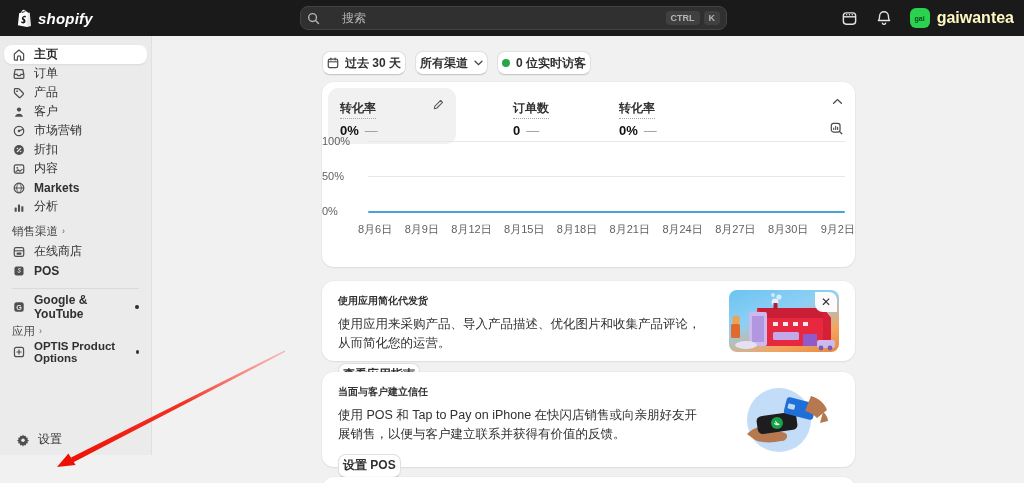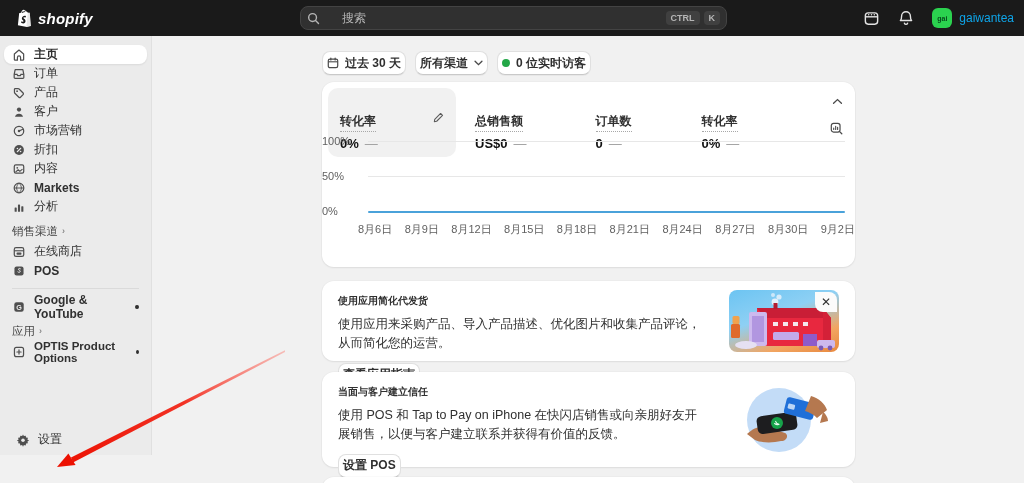--- a/index.html
+++ b/index.html
@@ -21,21 +21,21 @@
     display:flex; align-items:center; padding:0 6px; }
   .searchbox .ph { color:#b5b5b5; font-size:12px; margin-left:22px; flex:1; }
   .kbd { background:#404040; color:#b5b5b5; font-size:9px; font-weight:600;
     border-radius:4px; padding:2px 5px; margin-left:4px; }
   .top-right { position:absolute; right:10px; top:0; height:36px; display:flex; align-items:center; gap:18px; }
   .top-icon { color:#e3e3e3; }
   .account { display:flex; align-items:center; gap:7px; cursor:pointer; }
   .avatar { width:20px; height:20px; border-radius:6px; background:#2bd24f;
     display:flex; align-items:center; justify-content:center;
     color:#074d1d; font-size:7px; font-weight:700; }
-  .account-name { color:#0ea5e9; font-size:12px; font-weight:400; }
+  .account-name { color:#fef9c3; font-size:16px; font-weight:700; }
 
   
   .sidebar { position:absolute; left:0; top:36px; width:152px; height:419px;
     background:#ebebeb; border-right:1px solid #e0e0e0; }
   .nav { position:absolute; top:9px; left:0; right:0; }
   .nav-item { display:flex; align-items:center; gap:8px; height:19px;
     margin:0 4px; padding:0 8px; border-radius:8px; font-size:12px;
     font-weight:550; color:#303030; cursor:pointer; }
   .nav-item .ic { width:14px; height:14px; color:#4f4f4f; flex:0 0 14px; }
   .nav-item.active { background:#fff; box-shadow:0 1px 2px rgba(0,0,0,.08); font-weight:600; }
@@ -56,21 +56,21 @@
     height:24px; padding:0 4px; font-size:12px; font-weight:600; color:#303030;
     box-shadow:0 1px 0 rgba(0,0,0,.04); cursor:pointer;
     font-family:"Liberation Sans","DejaVu Sans",sans-serif; }
   .live-dot { width:8px; height:8px; border-radius:50%; background:#23a747; }
 
   .card { position:absolute; left:0; width:533px; background:#fff; border-radius:12px;
     box-shadow:0 1px 2px rgba(0,0,0,.07), 0 0 0 1px rgba(0,0,0,.02); }
   .analytics { top:46px; height:185px; }
 
   .metric-row { position:absolute; top:6px; left:6px; right:6px; display:flex; }
-  .metric { padding:23px 12px 6px; border-radius:10px; cursor:pointer; }
+  .metric { padding:10px 12px 6px; border-radius:10px; cursor:pointer; }
   .metric.selected { background:#f1f1f1; width:128px; }
   .metric-label { font-size:12px; font-weight:650; color:#303030;
     border-bottom:1.5px dotted #a8a8a8; padding-bottom:1px; display:inline-block; }
   .metric-value { margin-top:4px; font-size:13px; font-weight:650; color:#111; }
   .metric-value .dash { color:#9a9a9a; font-weight:400; margin-left:6px; }
   .metric-edit { float:right; margin-left:26px; color:#5c5c5c; margin-top:1px; }
   .metric.m2 { margin-left:7px; } .metric.m3 { margin-left:45px; } .metric.m4 { margin-left:46px; }
   .panel-ctrl { position:absolute; right:12px; color:#4a4a4a; cursor:pointer; }
   .ctrl-collapse { top:16px; } .ctrl-inspect { top:40px; }
 
@@ -340,24 +340,20 @@
       <div class="metric-row">
         <div class="metric selected">
           <span class="metric-edit">
               <svg width="11" height="11" viewBox="0 0 12 12">
                 <path d="M8.3 1.6l2.1 2.1-6.4 6.4-2.5.4.4-2.5 6.4-6.4z" fill="none" stroke="currentColor" stroke-width="1.2" stroke-linejoin="round"></path>
               </svg>
             </span>
           <span class="metric-label">转化率</span>
           <div class="metric-value"><span>0%</span><span class="dash">—</span></div>
         </div>
-        <div class="metric m2">
-          <span class="metric-label">总销售额</span>
-          <div class="metric-value"><span>US$0</span><span class="dash">—</span></div>
-        </div>
         <div class="metric m3">
           <span class="metric-label">订单数</span>
           <div class="metric-value"><span>0</span><span class="dash">—</span></div>
         </div>
         <div class="metric m4">
           <span class="metric-label">转化率</span>
           <div class="metric-value"><span>0%</span><span class="dash">—</span></div>
         </div>
       </div>
       <span class="panel-ctrl ctrl-collapse">

